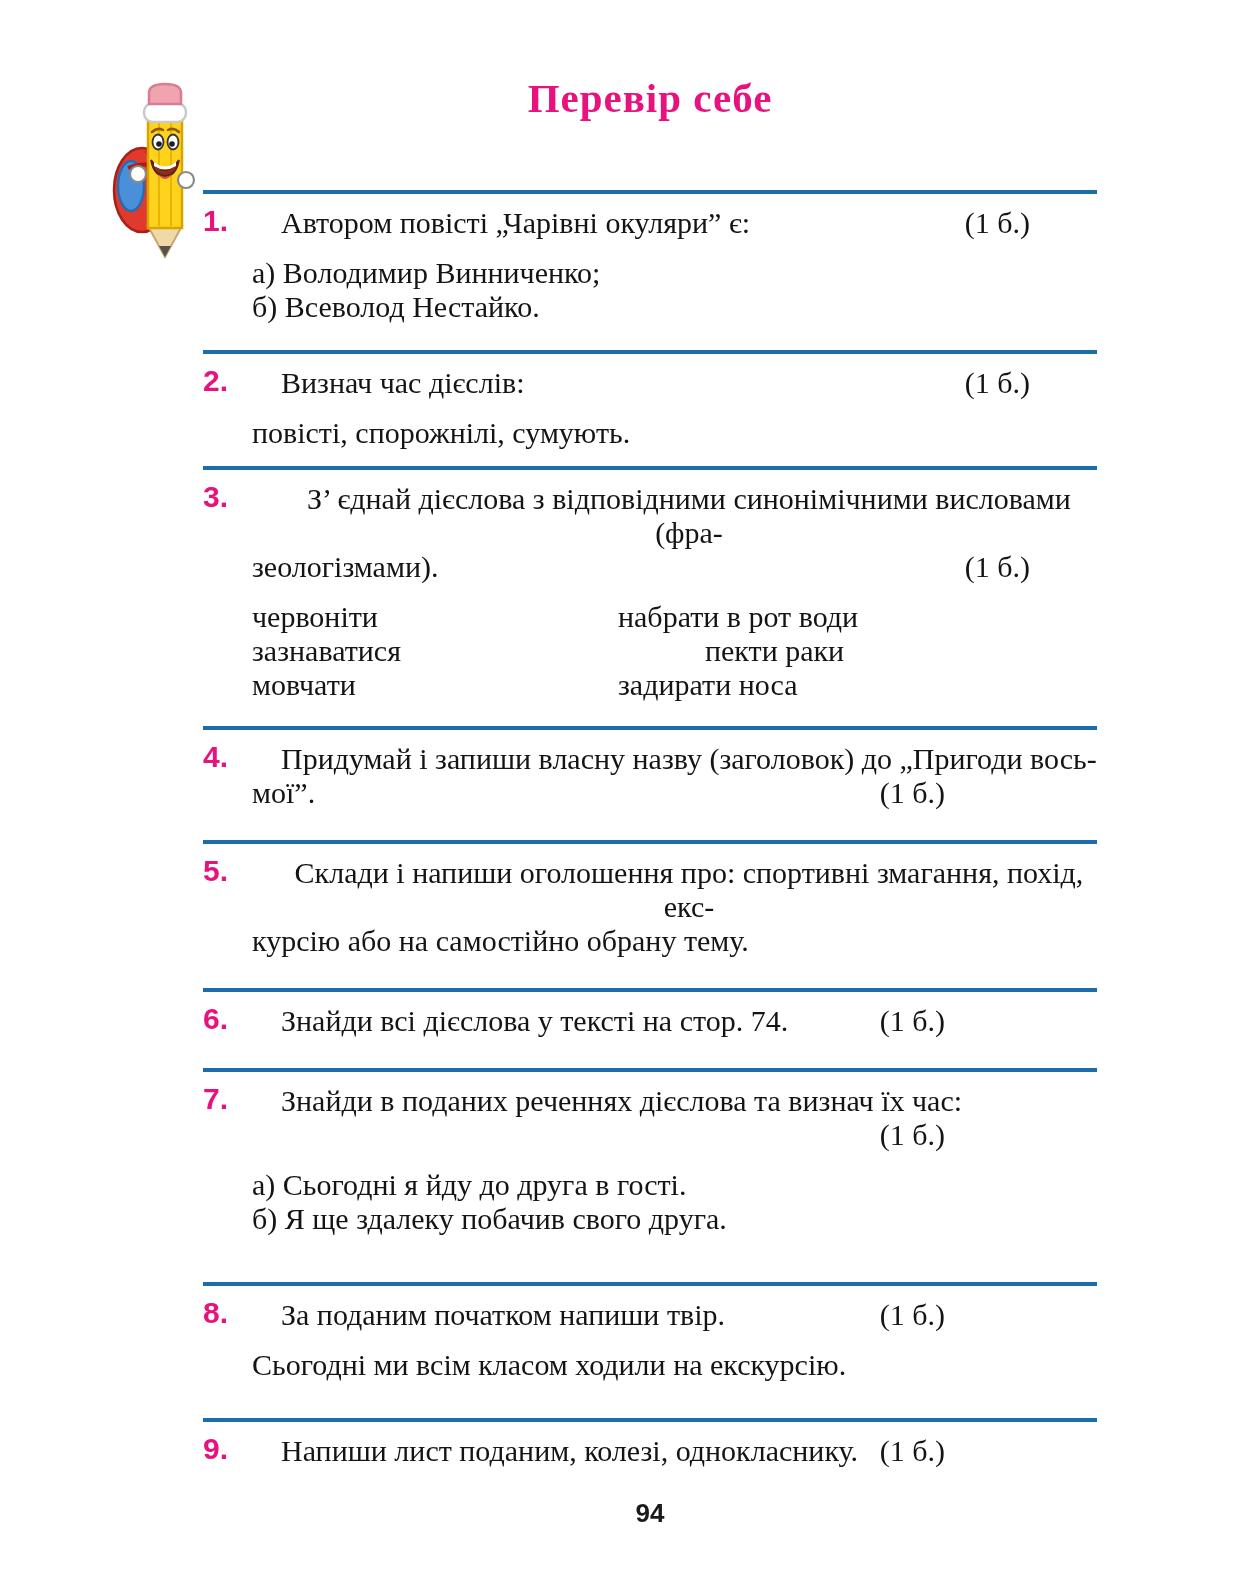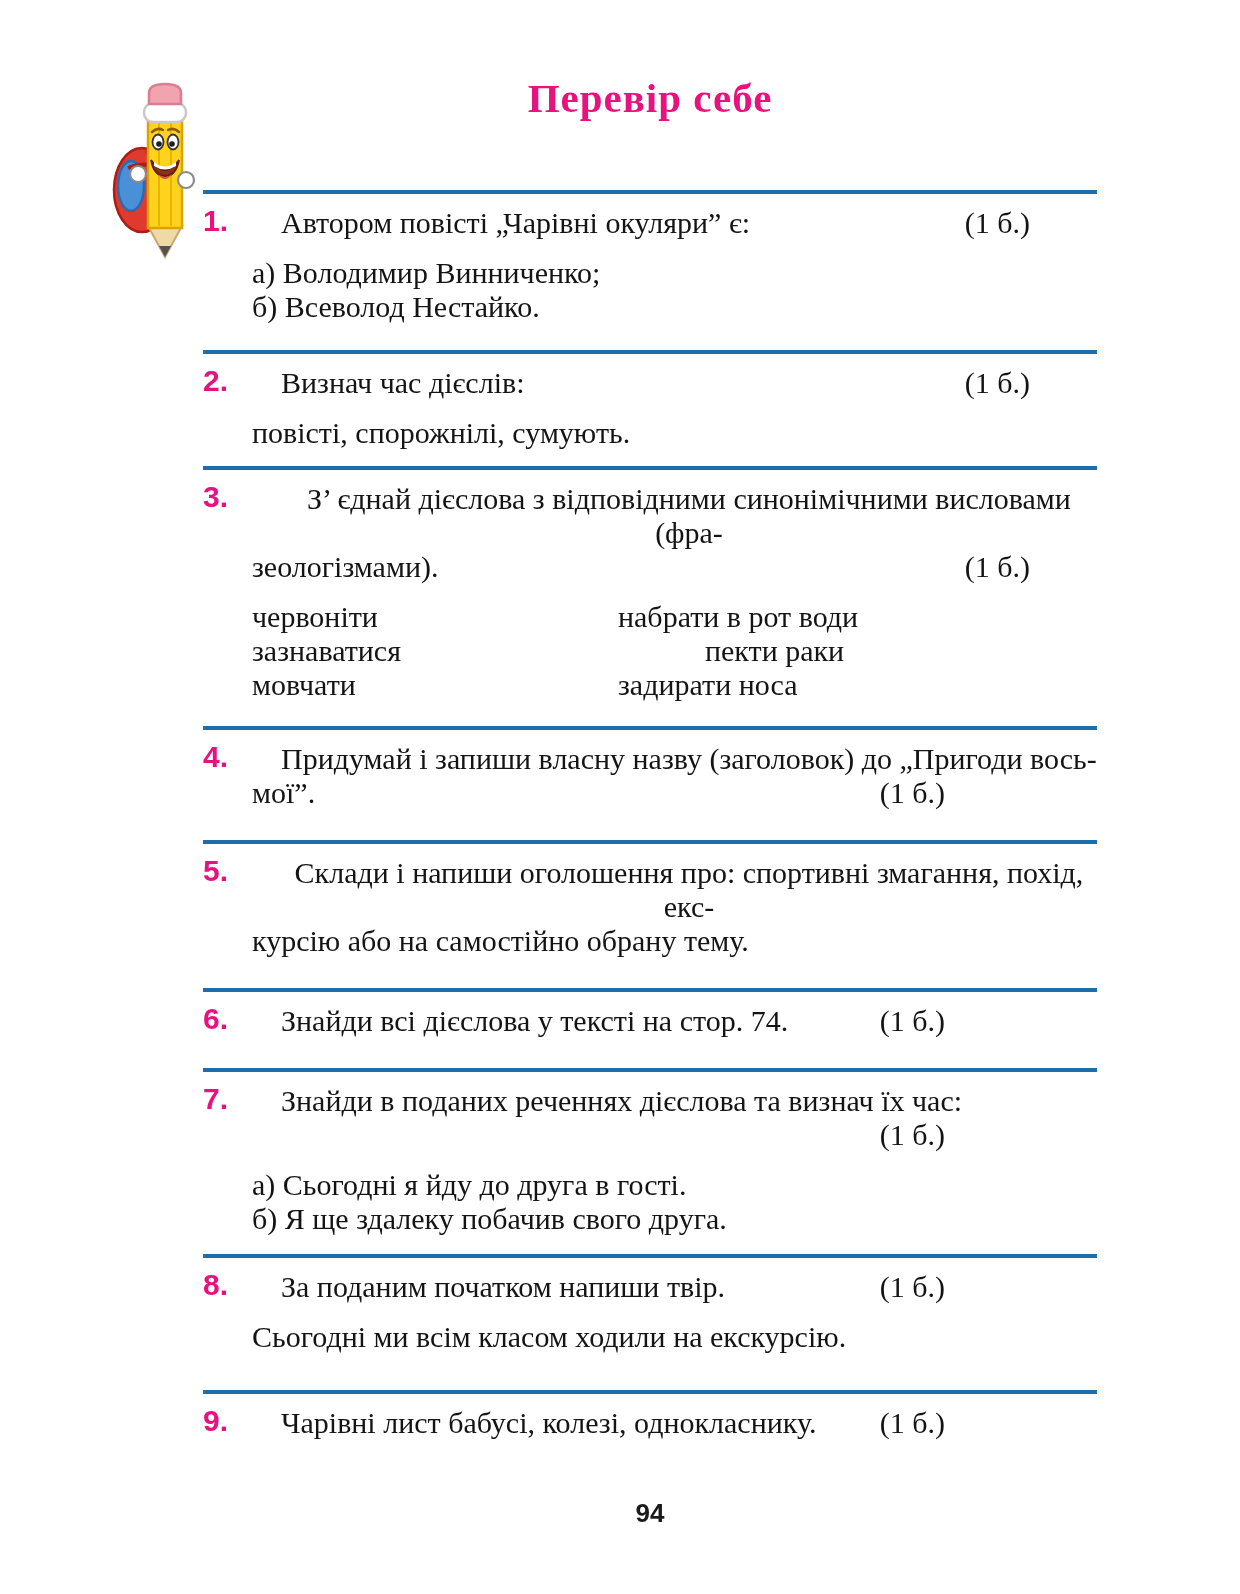--- a/index.html
+++ b/index.html
@@ -37,21 +37,21 @@
     font-weight:bold;font-size:30px;line-height:34px;
     color:var(--accent);
   }
   .ex-content{
     padding:12px 0 30px 49px;
     font-size:30px;line-height:34px;
   }
   .ex:nth-child(1) .ex-content{padding-bottom:26px;}
   .ex:nth-child(2) .ex-content{padding-bottom:16px;}
   .ex:nth-child(3) .ex-content{padding-bottom:24px;}
-  .ex:nth-child(7) .ex-content{padding-bottom:18px;}
+  .ex:nth-child(7) .ex-content{padding-bottom:46px;}
   .ex:nth-child(8) .ex-content{padding-bottom:36px;}
   .ex:nth-child(9) .ex-content{padding-bottom:10px;}
   .task-line{display:flex;}
   .task-line .t{white-space:pre-wrap;}
   .task-line .t.indent{padding-left:29px;text-align:center;}
   .score{margin-left:auto;white-space:nowrap;}
   .score.near{margin-right:67px;}
   .score.far{margin-right:152px;}
   .options,.body-lines,.match{margin-top:16px;}
   .option,.body-line{white-space:pre-wrap;}
@@ -233,21 +233,21 @@
           </div>
         </div>
       </div>
     </section>
     <section class="ex">
       <div class="divider"></div>
       <div class="ex-body">
         <span class="ex-number">9.</span>
         <div class="ex-content">
           <div class="task-line">
-            <span class="t indent">Чарівні лист бабусі, колезі, однокласнику.</span>
+            <span class="t indent">Напиши лист поданим, колезі, однокласнику.</span>
             <span class="score far">(1 б.)</span>
           </div>
         </div>
       </div>
     </section>
   </div>
 
 <div class="footer">94</div>
 
 </body></html>

